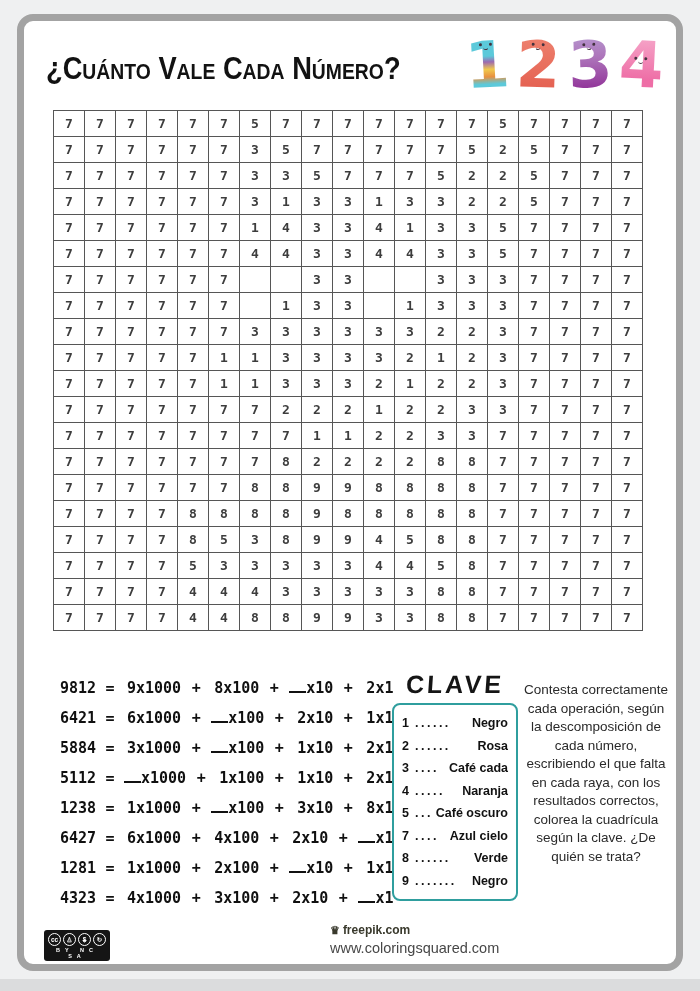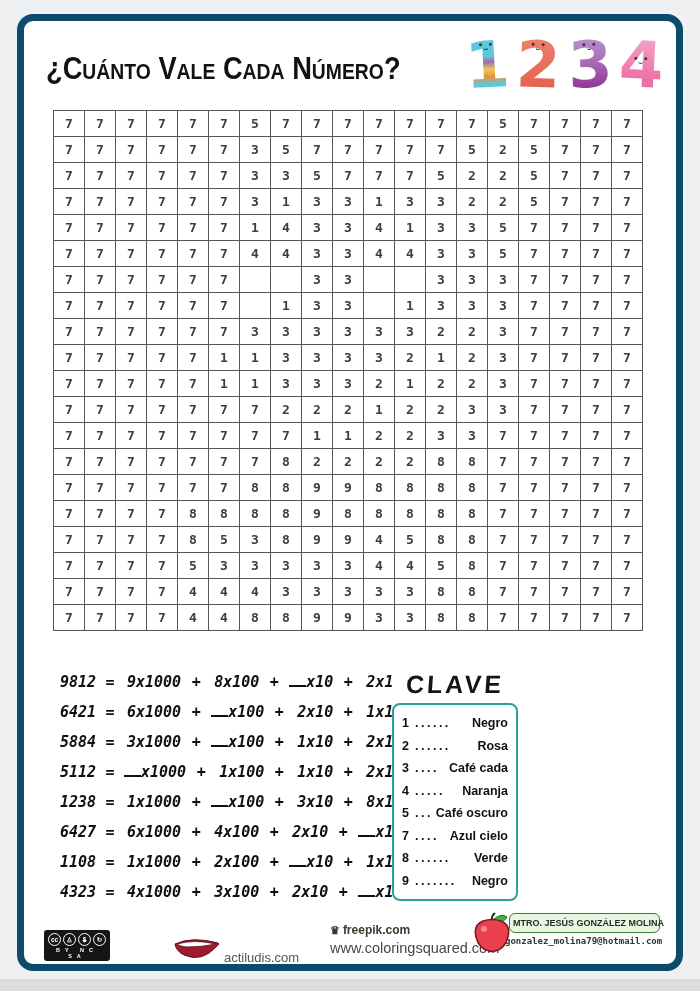--- a/index.html
+++ b/index.html
@@ -7,21 +7,21 @@
   body {
     width:700px; height:991px; position:relative;
     background:#eff0f1;
     font-family:"Liberation Sans", sans-serif;
     overflow:hidden;
   }
   .bottom-strip { position:absolute; left:0; bottom:0; width:700px; height:12px; background:#dbdcdd; }
 
   .page {
     position:absolute; left:17px; top:14px; width:666px; height:957px;
-    background:#ffffff; border:7px solid #0c4a6e; border-radius:16px;
+    background:#ffffff; border:7px solid #a3a3a3; border-radius:16px;
   }
 
   
   .header { position:absolute; left:0; top:0; width:652px; height:92px; }
   .title {
     position:absolute; left:22px; top:30px;
     font-size:31px; font-weight:bold; color:#121212;
     font-variant:small-caps; white-space:nowrap;
     transform:scaleX(0.88); transform-origin:left center;
   }
@@ -44,21 +44,21 @@
   
   .grid { position:absolute; left:29px; top:89px; border-collapse:collapse; border:1.6px solid #3a3a3a; }
   .grid td {
     width:31px; height:26px; padding:0;
     border:1px solid #565656; text-align:center; vertical-align:middle;
     font-family:"DejaVu Sans Mono", monospace; font-size:13px; font-weight:bold; color:#3d3d3d;
   }
 
   
   .equations { position:absolute; left:24px; top:652px; font-family:"DejaVu Sans Mono", monospace; font-weight:bold; font-size:15px; color:#101010; }
-  .eq-row { display:flex; align-items:flex-start; height:30px;font-style:italic; }
+  .eq-row { display:flex; align-items:center; height:30px; }
   .eq-val  { width:48px; text-align:right; }
   .eq-op   { width:28px; text-align:center; }
   .eq-plus { width:30px; text-align:center; }
   .eq-term { display:inline-flex; align-items:baseline; }
   .eq-coef { display:inline-block; width:12px; text-align:right; }
   .eq-blank{ display:inline-block; width:17px; height:3px; border-bottom:2.6px solid #111; }
 
   
   .clave-title {
     position:absolute; left:368px; top:649px; width:126px; text-align:center;
@@ -684,21 +684,21 @@
           <span class="eq-coef">2</span>
           <span class="eq-mult">x10</span>
         </span>
         <span class="eq-plus">+</span>
         <span class="eq-term">
           <span class="eq-blank"></span>
           <span class="eq-mult">x1</span>
         </span>
       </div>
       <div class="eq-row">
-        <span class="eq-val">1108</span>
+        <span class="eq-val">1281</span>
         <span class="eq-op">=</span>
         <span class="eq-term">
           <span class="eq-coef">1</span>
           <span class="eq-mult">x1000</span>
         </span>
         <span class="eq-plus">+</span>
         <span class="eq-term">
           <span class="eq-coef">2</span>
           <span class="eq-mult">x100</span>
         </span>
@@ -768,59 +768,39 @@
           <span class="clave-num">8</span>
           <span class="clave-dots">......</span>
           <span class="clave-label">Verde</span>
         </div><div class="clave-row">
           <span class="clave-num">9</span>
           <span class="clave-dots">.......</span>
           <span class="clave-label">Negro</span>
         </div></div>
   </div>
 
+  <div class="instructions">Contesta correctamente cada operación, según la descomposición de cada número, escribiendo el que falta en cada raya, con los resultados correctos, colorea la cuadrícula según la clave. ¿De quién se trata?</div>
 
   <div class="footer">
 
     <div class="cc-badge">
       <div class="cc-circles">
           <span class="cc-circle">cc</span>
           <span class="cc-circle">♙</span>
           <span class="cc-circle strike">$</span>
           <span class="cc-circle">↻</span>
         </div>
       <div class="cc-labels">BY NC SA</div>
     </div>
 
-    <div class="actiludis">
-      <span>
-        <svg width="50" height="26" viewBox="0 0 50 26">
-          <path d="M3 9 Q20 1 46 8 Q48 9 45 11 Q30 28 12 20 Q4 16 3 9 Z" fill="#9e1b2e" stroke="#5c0f1c" stroke-width="1"></path>
-          <path d="M5 9 Q22 4 44 9 Q30 12 14 12 Q7 11 5 9 Z" fill="#ffffff" stroke="#5c0f1c" stroke-width="0.8"></path>
-        </svg>
-      </span>
-      <span class="actiludis-label">actiludis.com</span>
-    </div>
 
     <div class="freepik-block">
       <div class="freepik-line">
         <span class="crown">♛</span><span>freepik.com</span>
       </div>
       <div class="coloringsquared">www.coloringsquared.com</div>
     </div>
 
-    <div class="teacher">
-      <span class="apple-wrap">
-        <svg width="42" height="44" viewBox="0 0 42 44">
-          <path d="M21 10 Q20 5 24 2" stroke="#222" stroke-width="2" fill="none"></path>
-          <path d="M23 8 Q30 2 36 6 Q32 13 24 11 Z" fill="#3db53d" stroke="#1c6b1c" stroke-width="1"></path>
-          <path d="M12 10 Q21 7 30 10 Q40 14 37 26 Q34 38 24 40 Q21 41 18 40 Q8 38 5 26 Q2 14 12 10 Z" fill="#e8414b" stroke="#7a1620" stroke-width="1.5"></path>
-          <circle cx="13" cy="18" r="3" fill="#f7989e" opacity="0.85"></circle>
-        </svg>
-      </span>
-      <div class="teacher-box">MTRO. JESÚS GONZÁLEZ MOLINA</div>
-      <div class="teacher-email">gonzalez_molina79@hotmail.com</div>
-    </div>
 
   </div>
 </div>
 
 <div class="bottom-strip"></div>
 
 </body></html>

